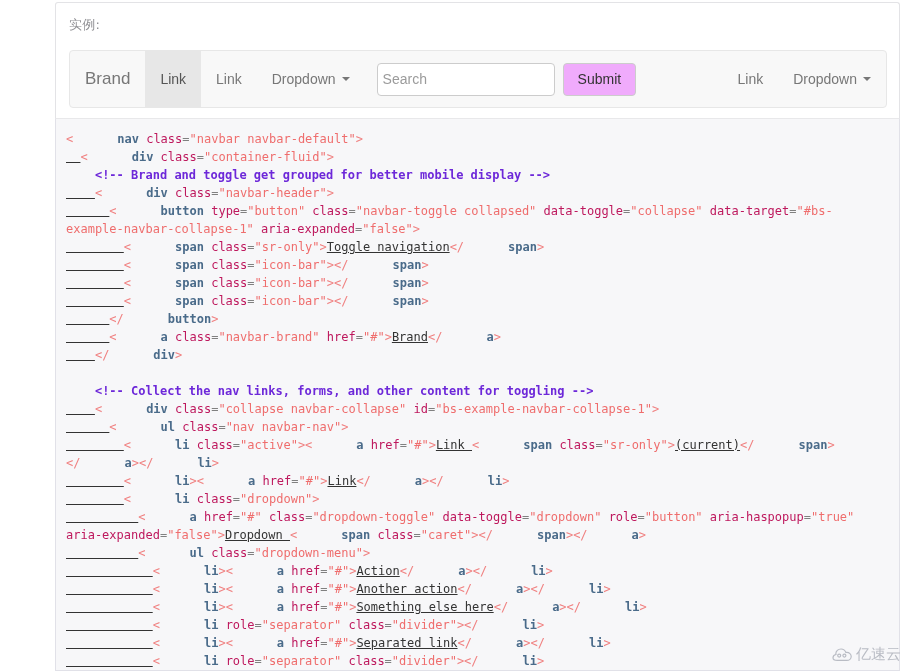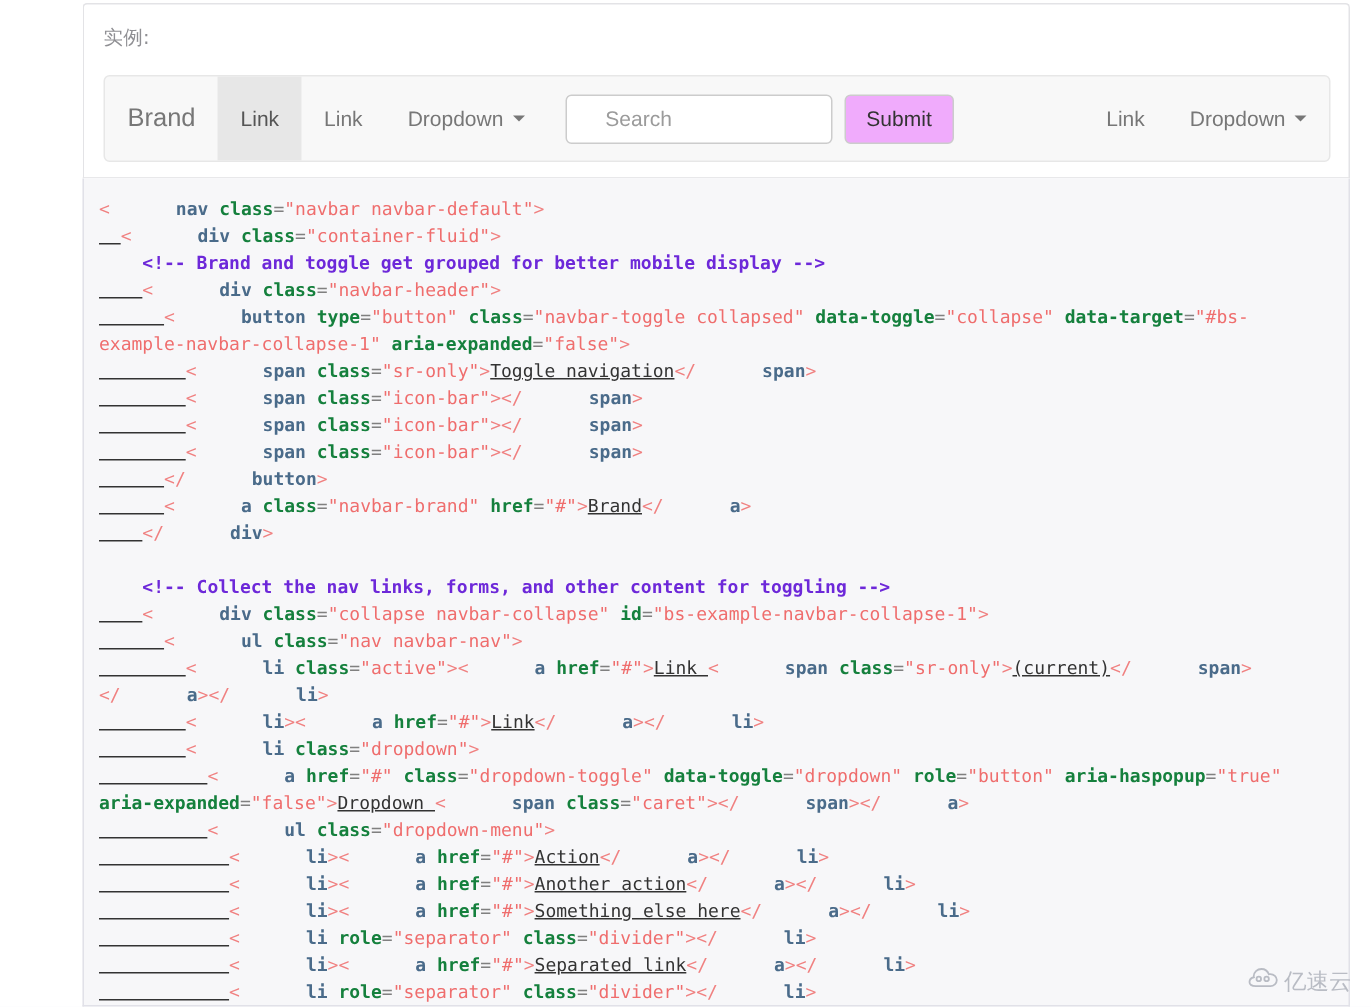--- a/index.html
+++ b/index.html
@@ -103,21 +103,21 @@
     align-items: center;
     gap: 8px;
     margin-left: 12px;
   }
   .search-input {
     width: 178px;
     height: 33px;
     box-sizing: border-box;
     border: 1px solid #cccccc;
     border-radius: 4px;
-    padding: 0 26px;
+    padding: 0 5px;
     font-size: 14px;
     color: #555555;
     background: #ffffff;
     font-family: "Liberation Sans", sans-serif;
     outline: none;
   }
   .search-input::placeholder { color: #9b9b9b; }
 
   .submit-btn {
     height: 33px;
@@ -161,21 +161,21 @@
     line-height: 18px;
     color: #333333;
     white-space: pre-wrap;
     word-break: break-word;
     tab-size: 2;
   }
 
   
   .p  { color: #f08080; }            
   .t  { color: #4a6b8a; font-weight: 600; margin-left: 44px; }  
-  .a  { color: #15803d; font-weight: bold; }            
+  .a  { color: #be185d; }            
   .v  { color: #ef6d6d; }            
   .eq { color: #808080; }            
   .c  { color: #6d28d9; font-weight: bold; }            
   .x  { color: #333333; text-decoration: underline; }            
 
   
   .watermark-cn {
     position: absolute;
     left: 708px;
     top: 206px;
@@ -190,20 +190,21 @@
   .watermark-cn .line2 {
     display: block;
     margin-left: 4px;
   }
 
   .brand-badge {
     position: absolute;
     right: 13px;
     bottom: 7px;
     display: flex;
+    align-items: center;
     gap: 4px;
     color: #b9bcc4;
     font-size: 15px;
     font-family: "DejaVu Sans", "Liberation Sans", sans-serif;
     user-select: none;
   }
   .brand-badge svg { display: block; }
 </style>
 </head>
 <body>

